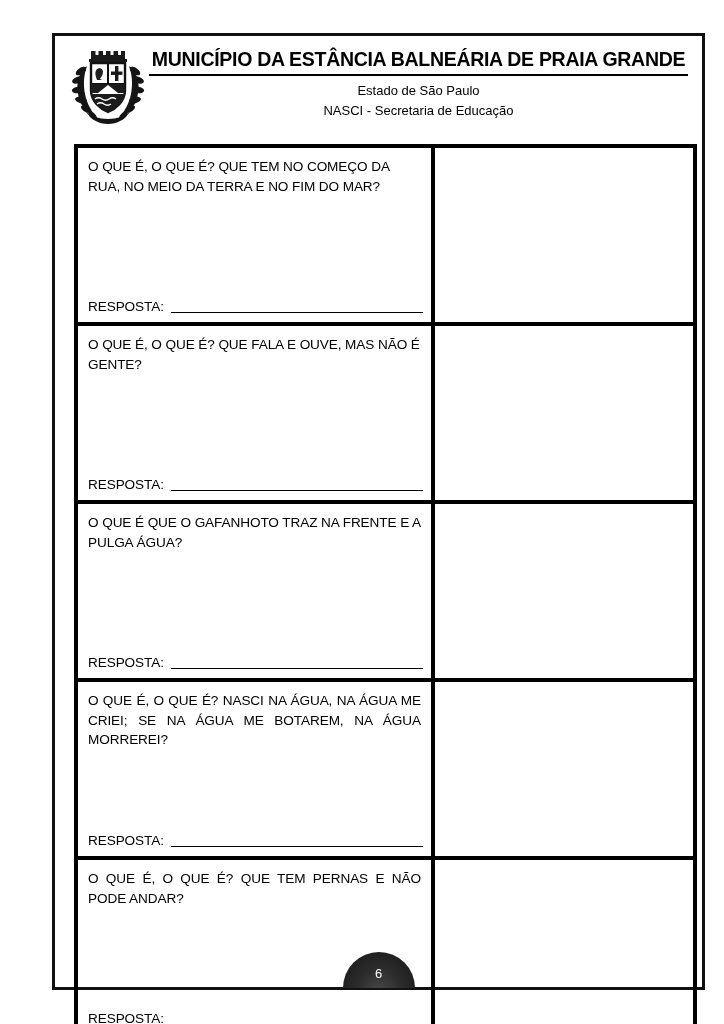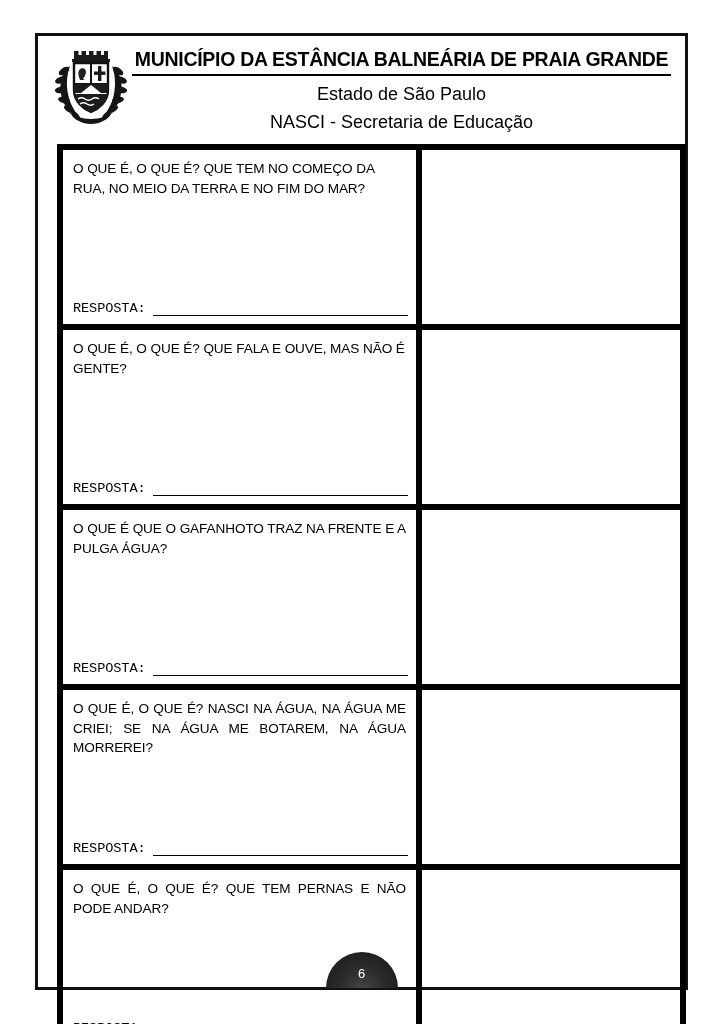--- a/index.html
+++ b/index.html
@@ -12,21 +12,21 @@
     height: 1024px;
     font-family: "Liberation Sans", sans-serif;
     color: #000000;
     overflow: hidden;
     position: relative;
   }
 
   
   .page-frame {
     position: absolute;
-    left: 35px;
+    left: 52px;
     top: 33px;
     width: 653px;
     height: 957px;
     border: 3px solid #111111;
     box-sizing: border-box;
     background: #ffffff;
   }
 
   
   .header {
@@ -59,37 +59,37 @@
     font-weight: bold;
     letter-spacing: -0.3px;
     line-height: 1.12;
     white-space: nowrap;
     padding-bottom: 3px;
     border-bottom: 2px solid #000;
     display: block;
     margin: 5px 0 0 0;
   }
   .sub-line {
-    font-size: 18px;
+    font-size: 13px;
     line-height: 1.5;
     margin-top: 5px;
   }
   .sub-line.second { margin-top: 1px; }
 
   
   .riddle-table {
     position: absolute;
     left: 19px;
     top: 108px;
     width: 595px;
     border-collapse: collapse;
     table-layout: fixed;
   }
   .riddle-table td {
-    border: 6px solid #000000;
+    border: 4px solid #000000;
     vertical-align: top;
     padding: 0;
     height: 159px;
   }
   td.q-cell {
     width: 333px;
     padding: 9px 10px 6px 10px;
     position: relative;
   }
   td.a-cell {
@@ -106,23 +106,22 @@
     text-align: justify;
     text-align-last: left;
   }
 
   .resposta-row {
     position: absolute;
     left: 10px;
     right: 8px;
     bottom: 8px;
     display: flex;
-    align-items: flex-end;
+    align-items: center;
     font-size: 13.6px;
-    font-family: Liberation Mono, monospace;
   }
   .resposta-label {
     white-space: nowrap;
     letter-spacing: -0.1px;
   }
   .resposta-line {
     flex: 1 1 auto;
     border-bottom: 1.6px solid #000;
     margin-left: 7px;
     height: 11px;

